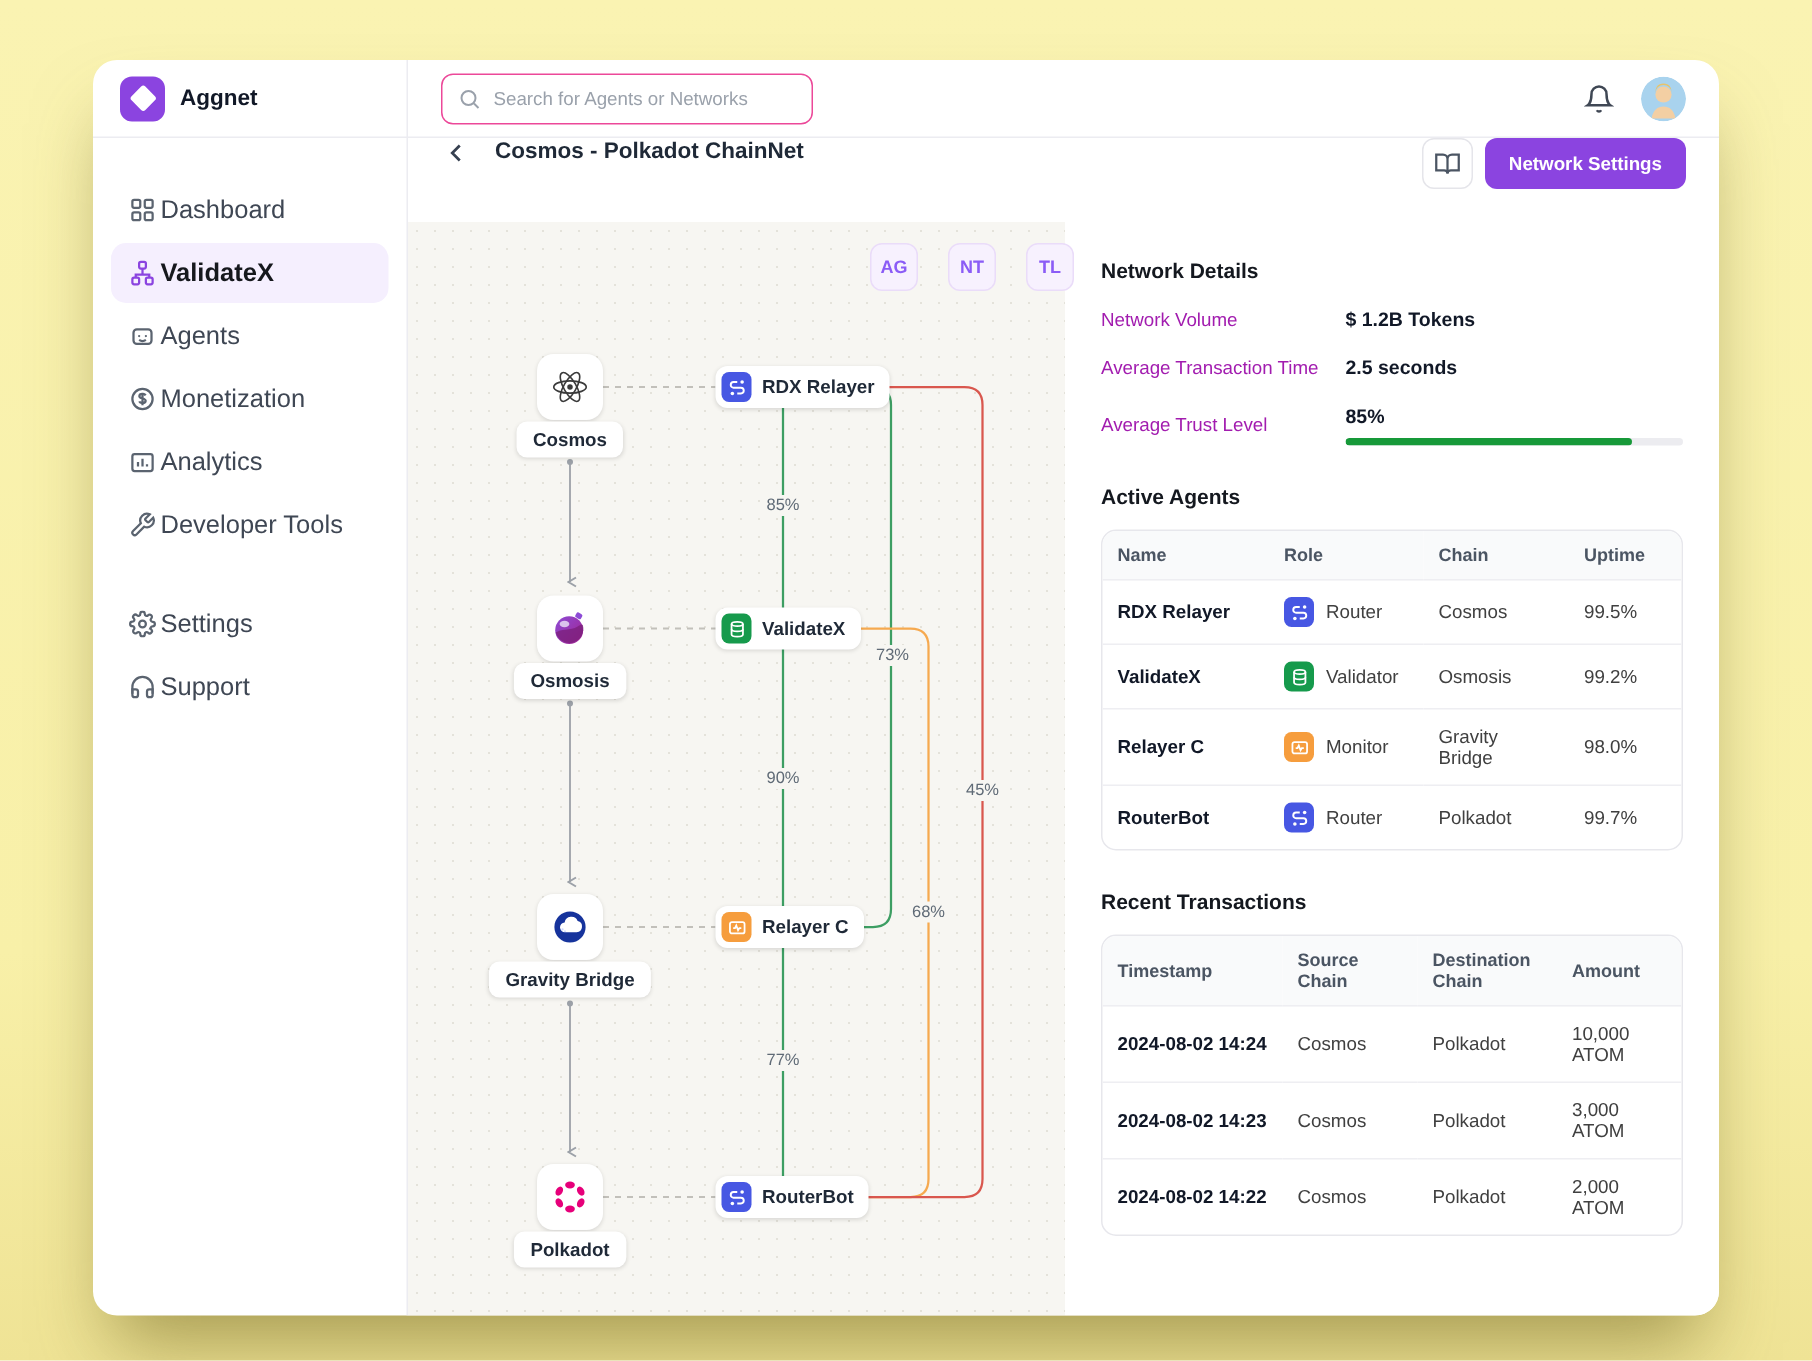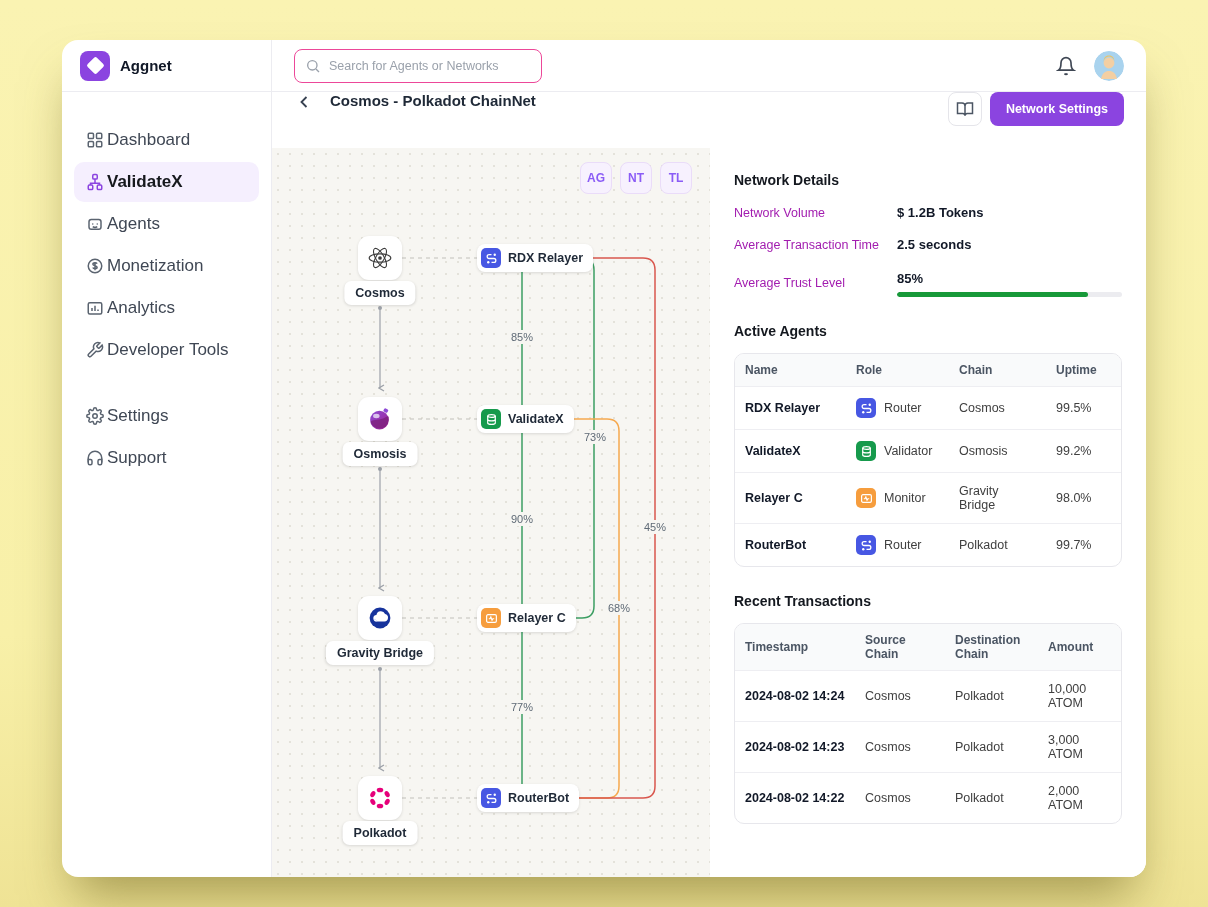--- a/index.html
+++ b/index.html
@@ -51,21 +51,21 @@
     display:flex; align-items:center; justify-content:center; color:#4b5563; cursor:pointer; }
   .icon-btn svg { width:18px; height:18px; }
   .primary-btn { height:34px; padding:0 16px; background:#8b44e0; color:#fff; border:none;
     border-radius:8px; font-size:12.5px; font-weight:600; cursor:pointer;
     font-family:"Liberation Sans", sans-serif; }
   .content { flex:1; display:flex; min-height:0; }
   
   .diagram { position:relative; width:438px; flex:none; background-color:#f7f6f2;
     background-image:radial-gradient(#e4e2da 1px, transparent 1px); background-size:12px 12px; }
   .diagram svg.wires { position:absolute; inset:0; }
-  .badges { position:absolute; top:14px; left:308px; display:flex; gap:8px; }
+  .badges { position:absolute; top:14px; left:308px; display:flex; gap:20px; }
   .badge { width:32px; height:32px; border-radius:8px; background:#f7f1fe; border:1px solid #eadcf9;
     color:#8b5cf6; font-size:12px; font-weight:600; display:flex; align-items:center;
     justify-content:center; cursor:pointer; }
   .chain-node { position:absolute; width:44px; height:44px; background:#fff; border-radius:11px;
     box-shadow:0 1px 3px rgba(0,0,0,.12); display:flex; align-items:center; justify-content:center;
     cursor:pointer; }
   .chain-node svg { width:26px; height:26px; }
   .chain-label { position:absolute; transform:translateX(-50%); background:#fff; border-radius:7px;
     box-shadow:0 1px 3px rgba(0,0,0,.12); padding:5px 11px; font-size:12.5px; font-weight:600;
     color:#1f2937; white-space:nowrap; cursor:pointer; }

